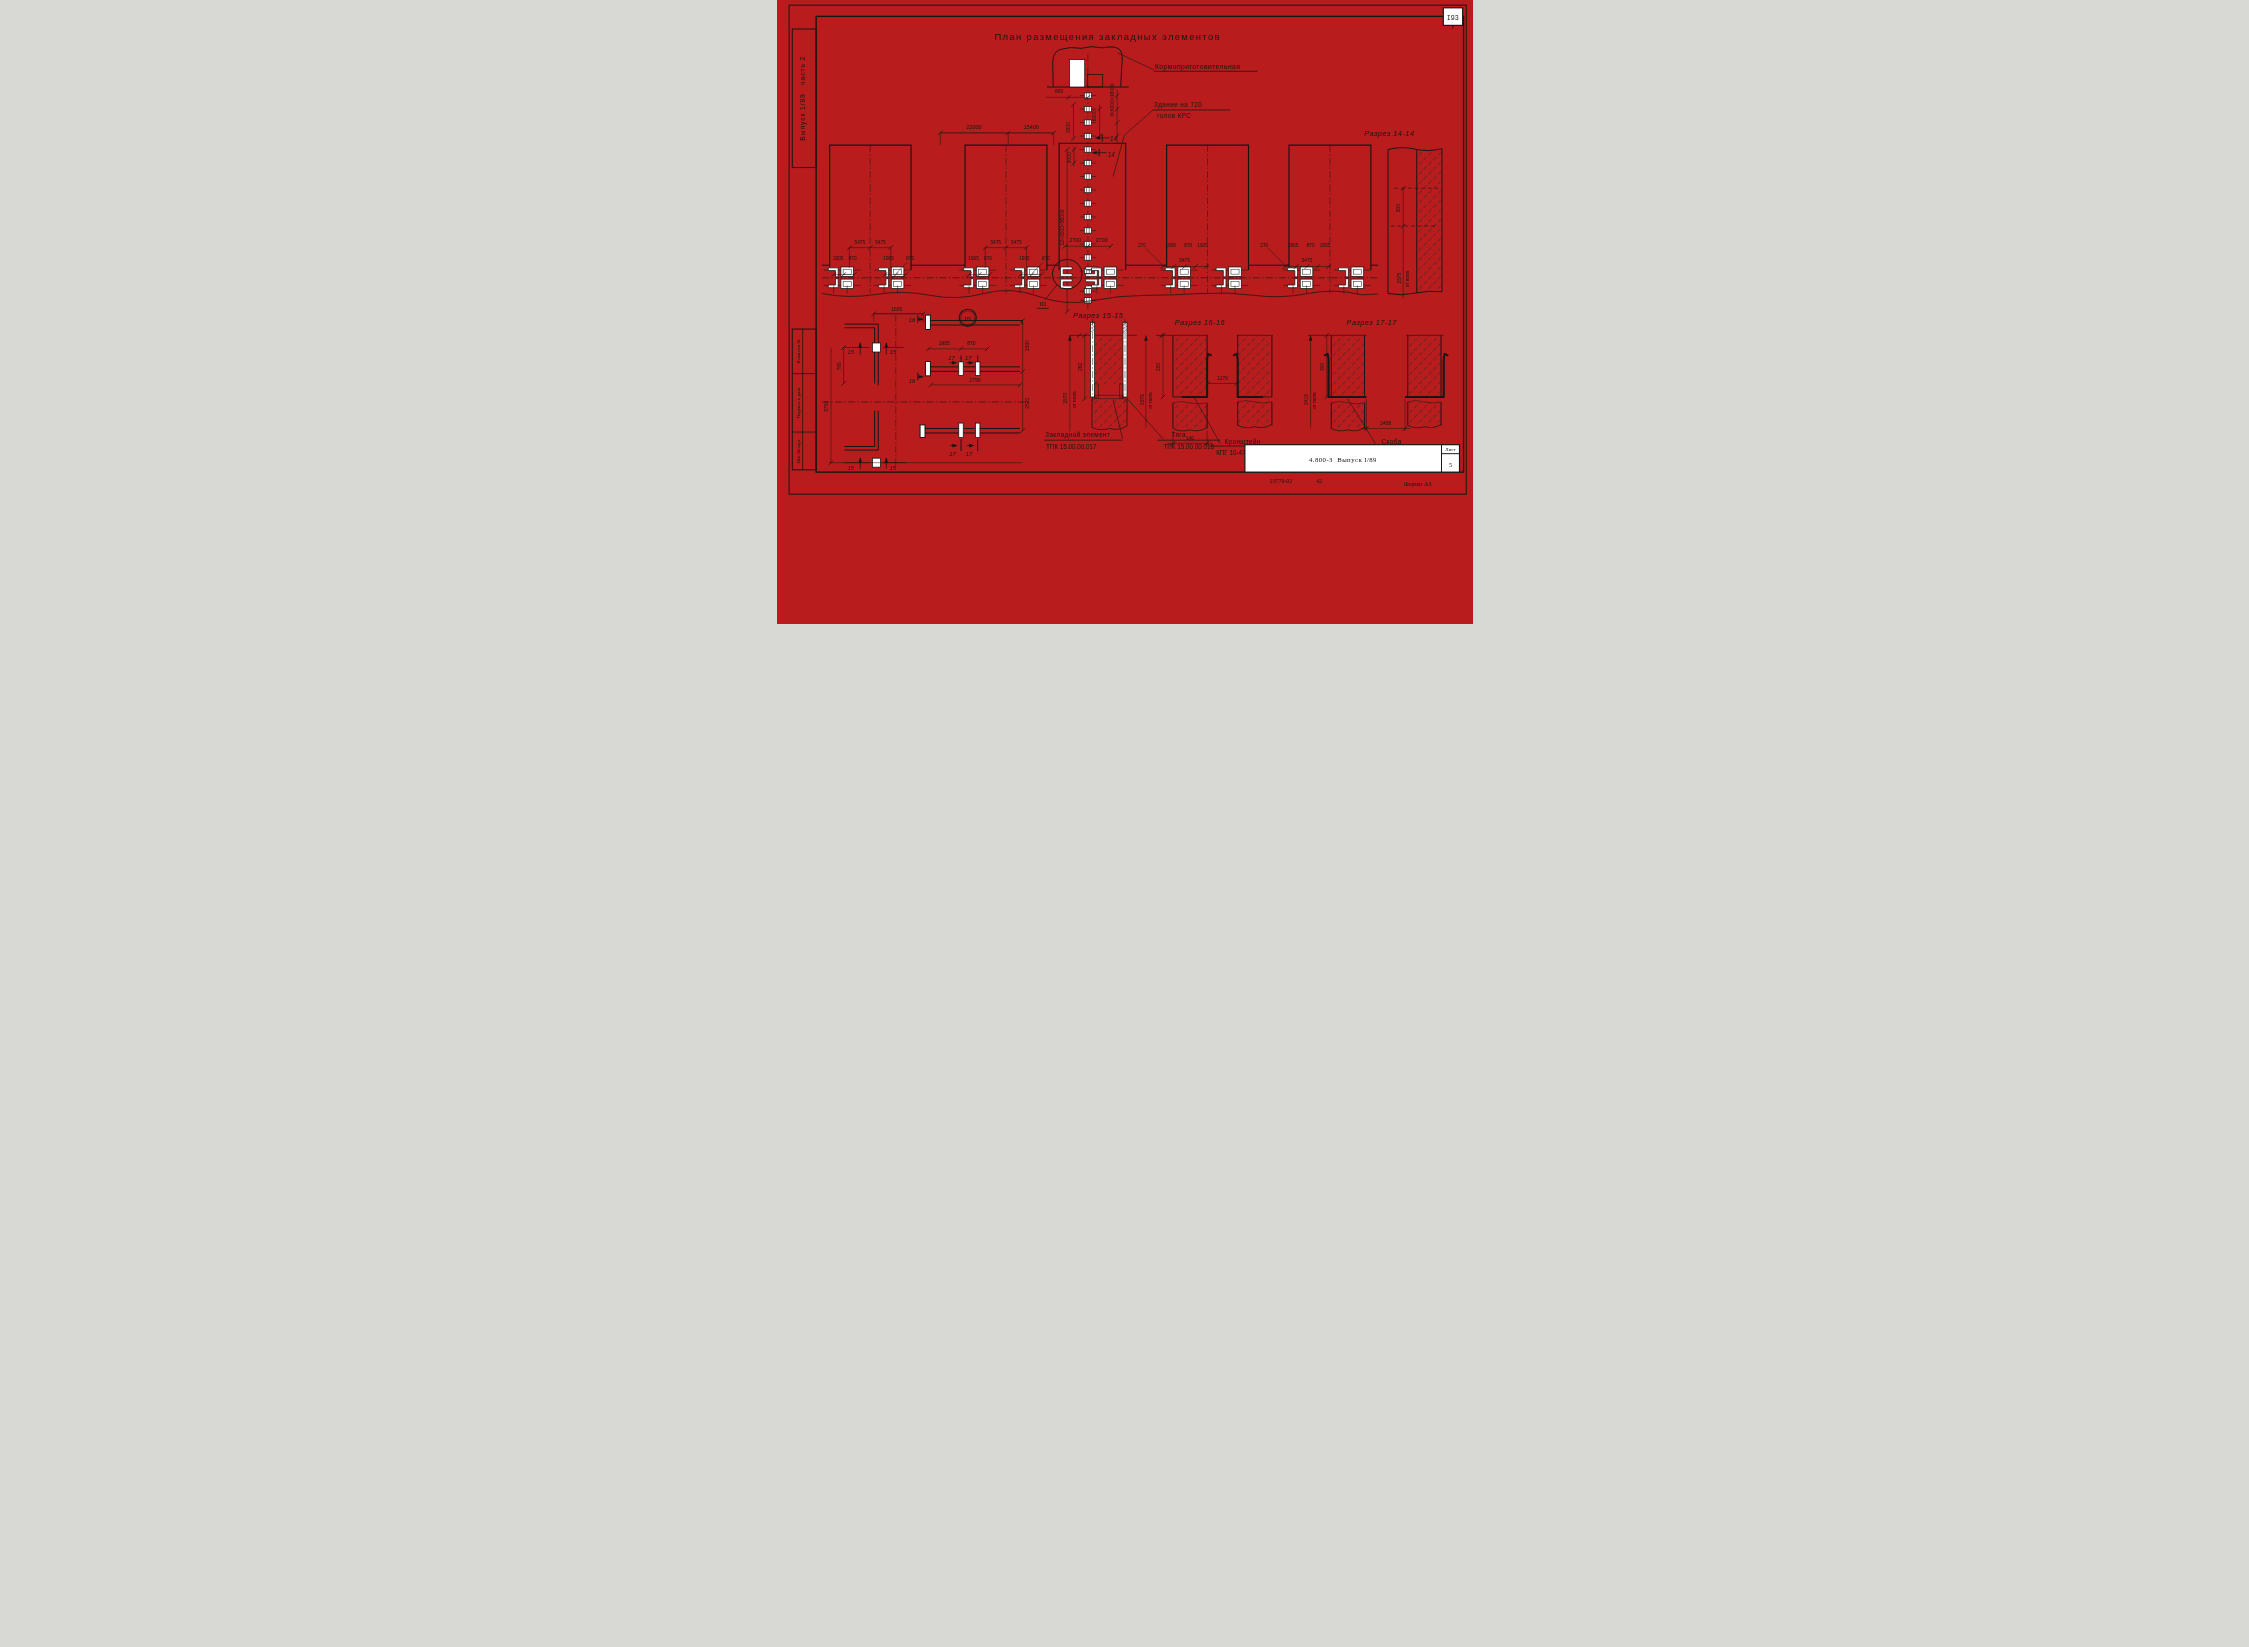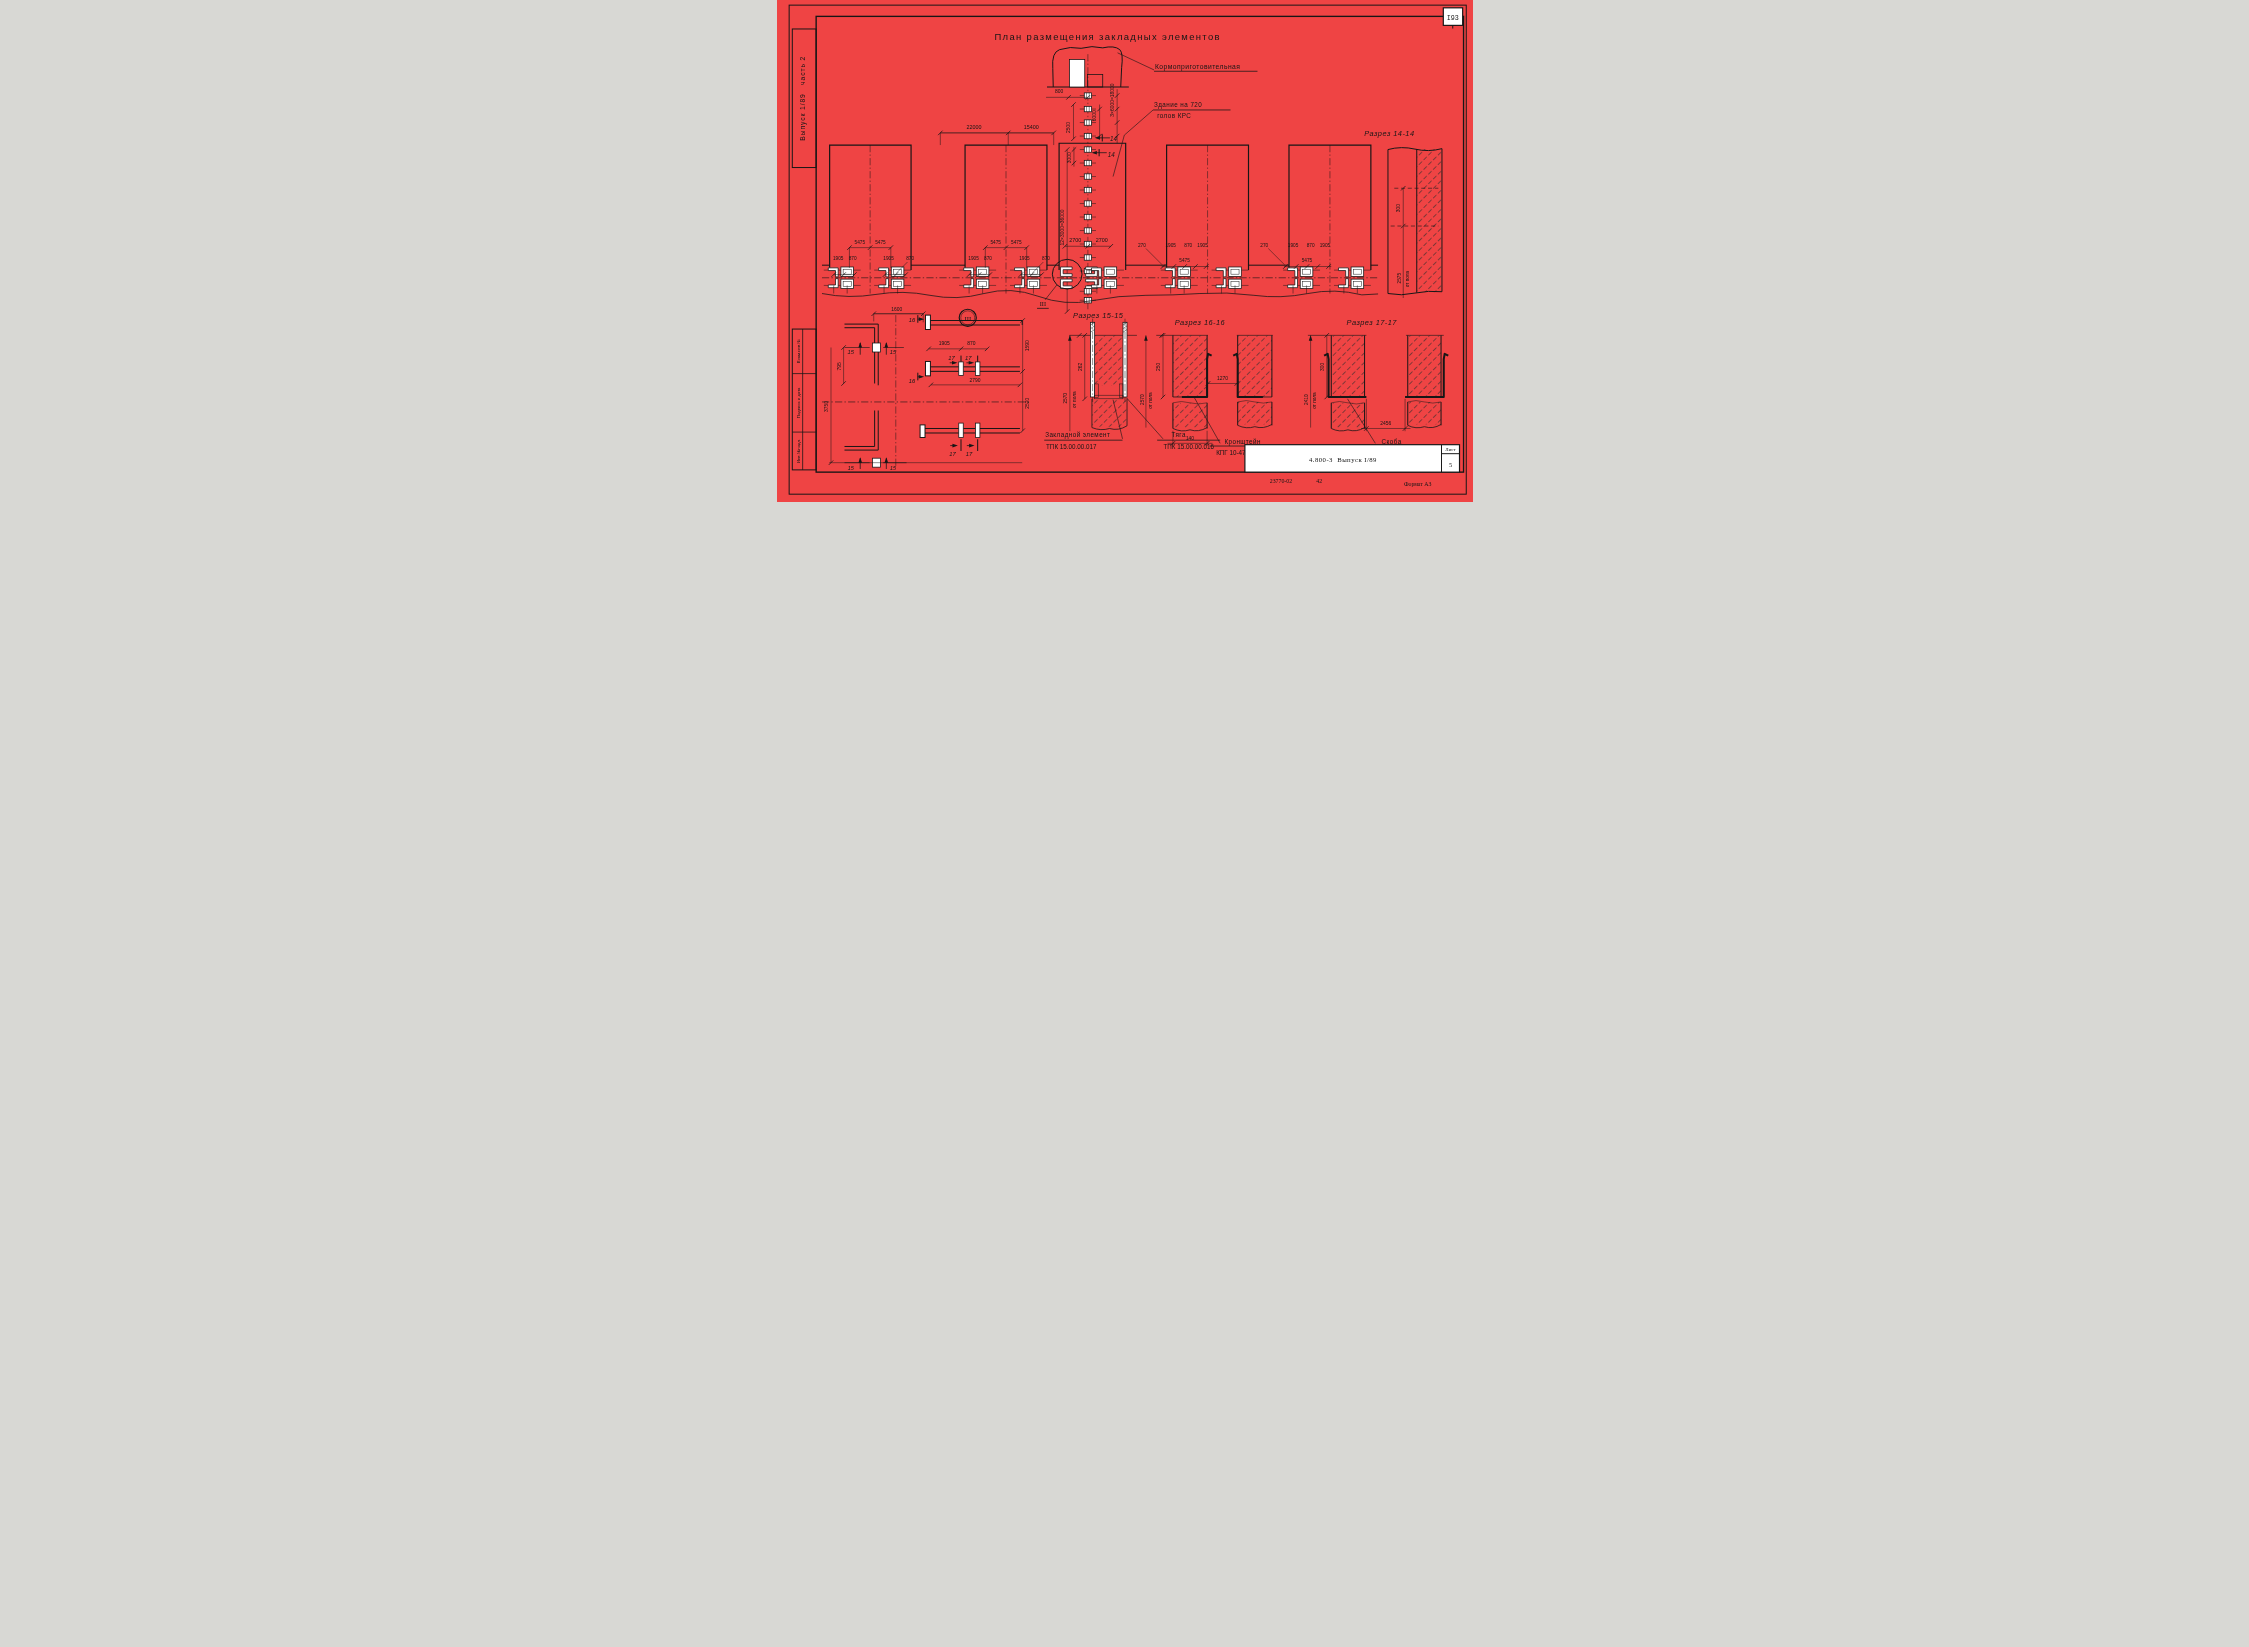--- a/index.html
+++ b/index.html
@@ -1,16 +1,16 @@
 <!DOCTYPE html>
 <html style="font-size:7.2px"><head>
 <meta charset="utf-8">
 <style>
   html,body{margin:0;padding:0;background:#d8d8d4;}
-  .page{position:relative;width:696px;height:502px;background:#ef4444;margin:0 auto;
+  .page{position:relative;width:696px;height:624px;background:#b91c1c;margin:0 auto;
         font-family:"Liberation Sans",sans-serif;}
   svg{position:absolute;left:0;top:0;}
   .ln{stroke:#161616;fill:none;stroke-linecap:butt;}
   .w1{stroke-width:1.1;} .w13{stroke-width:1.35;} .w15{stroke-width:1.7;}
   .w2{stroke-width:2.2;} .w25{stroke-width:2.6;} .w3{stroke-width:3;}
   .dd{stroke-dasharray:16 5 3 5;} .dsh{stroke-dasharray:9 6;}
   .wht{fill:#fff;}
   text{fill:#161616;font-family:"Liberation Sans",sans-serif;white-space:pre;}
   .mid{text-anchor:middle;} .t9{font-size:9.5px;} .t10{font-size:10.5px;}
   .t11{font-size:11px;} .t12{font-size:12px;} .t13{font-size:13px;}

